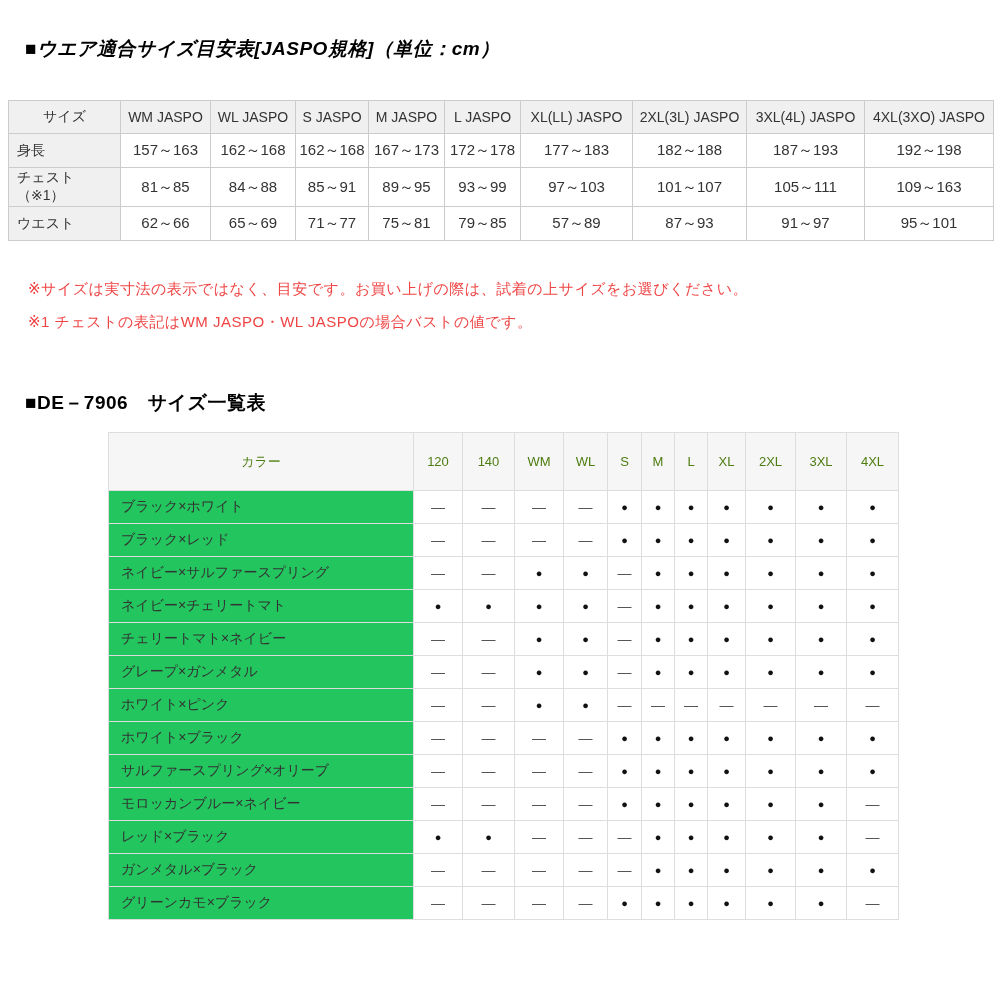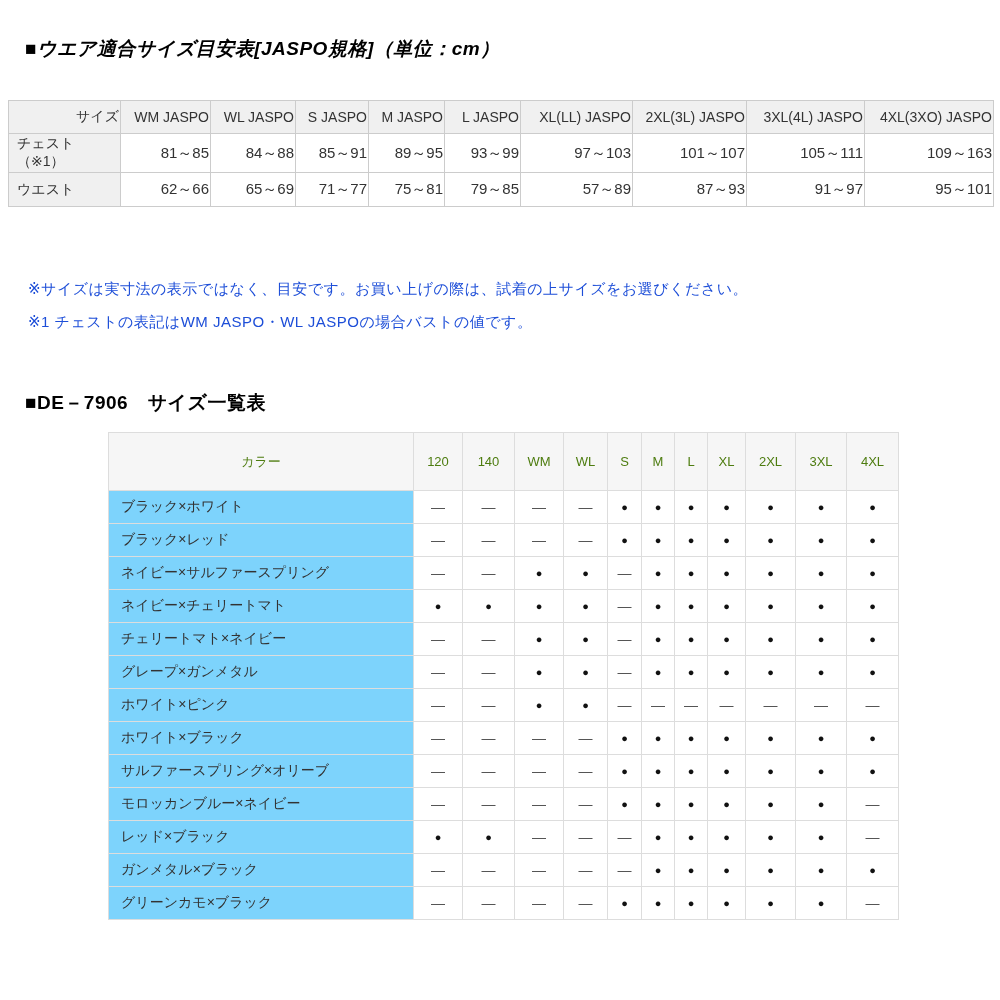--- a/index.html
+++ b/index.html
@@ -20,21 +20,21 @@
     color: #000000;
     letter-spacing: 0.5px;
     white-space: nowrap;
   }
   #title-size-guide { left: 25px; top: 36px; font-style: italic; }
   #title-product   { left: 25px; top: 390px; }
   .note {
     position: absolute;
     left: 28px;
     font-size: 15px;
-    color: #1d4ed8;
+    color: #ef4444;
     letter-spacing: 0.5px;
     white-space: nowrap;
   }
   #note-disclaimer { top: 280px; }
   #note-chest      { top: 313px; }
 
   table {
     position: absolute;
     border-collapse: collapse;
     table-layout: fixed;
@@ -43,21 +43,21 @@
   th, td { font-weight: normal; overflow: hidden; }
 
   
   #size-table {
     left: 8px; top: 100px; width: 985px;
     font-size: 14px;
   }
   #size-table th, #size-table td {
     border: 1px solid #cccccc;
     height: 33px;
-    text-align: right;
+    text-align: center;
     color: #333333;
   }
   #size-table td { height: 34px; font-size: 15px; }
   #size-table thead th { background: #f0f0f0; }
   #size-table .row-label {
     background: #f0f0f0;
     text-align: left;
     padding-left: 8px;
     font-size: 14px;
   }
@@ -73,21 +73,21 @@
     text-align: center;
     color: #333333;
   }
   #avail-table thead th {
     background: #f6f6f6;
     height: 58px;
     font-size: 13px;
     color: #4d7c0f;
   }
   #avail-table .row-label {
-    background: #7dd3fc;
+    background: #22c55e;
     text-align: left;
     padding-left: 12px;
     font-size: 14px;
   }
   #avail-table td.dot  { font-size: 11px; color: #111111; }
   #avail-table td.dash { font-size: 14px; color: #555555; }
 </style>
 </head>
 <body>
 
@@ -114,20 +114,32 @@
         <th>S JASPO</th>
         <th>M JASPO</th>
         <th>L JASPO</th>
         <th>XL(LL) JASPO</th>
         <th>2XL(3L) JASPO</th>
         <th>3XL(4L) JASPO</th>
         <th>4XL(3XO) JASPO</th>
       </tr>
     </thead>
   <tbody>
+      <tr>
+        <th class="row-label">身長</th>
+        <td>157～163</td>
+        <td>162～168</td>
+        <td>162～168</td>
+        <td>167～173</td>
+        <td>172～178</td>
+        <td>177～183</td>
+        <td>182～188</td>
+        <td>187～193</td>
+        <td>192～198</td>
+      </tr>
       <tr>
         <th class="row-label">チェスト（※1）</th>
         <td>81～85</td>
         <td>84～88</td>
         <td>85～91</td>
         <td>89～95</td>
         <td>93～99</td>
         <td>97～103</td>
         <td>101～107</td>
         <td>105～111</td>

